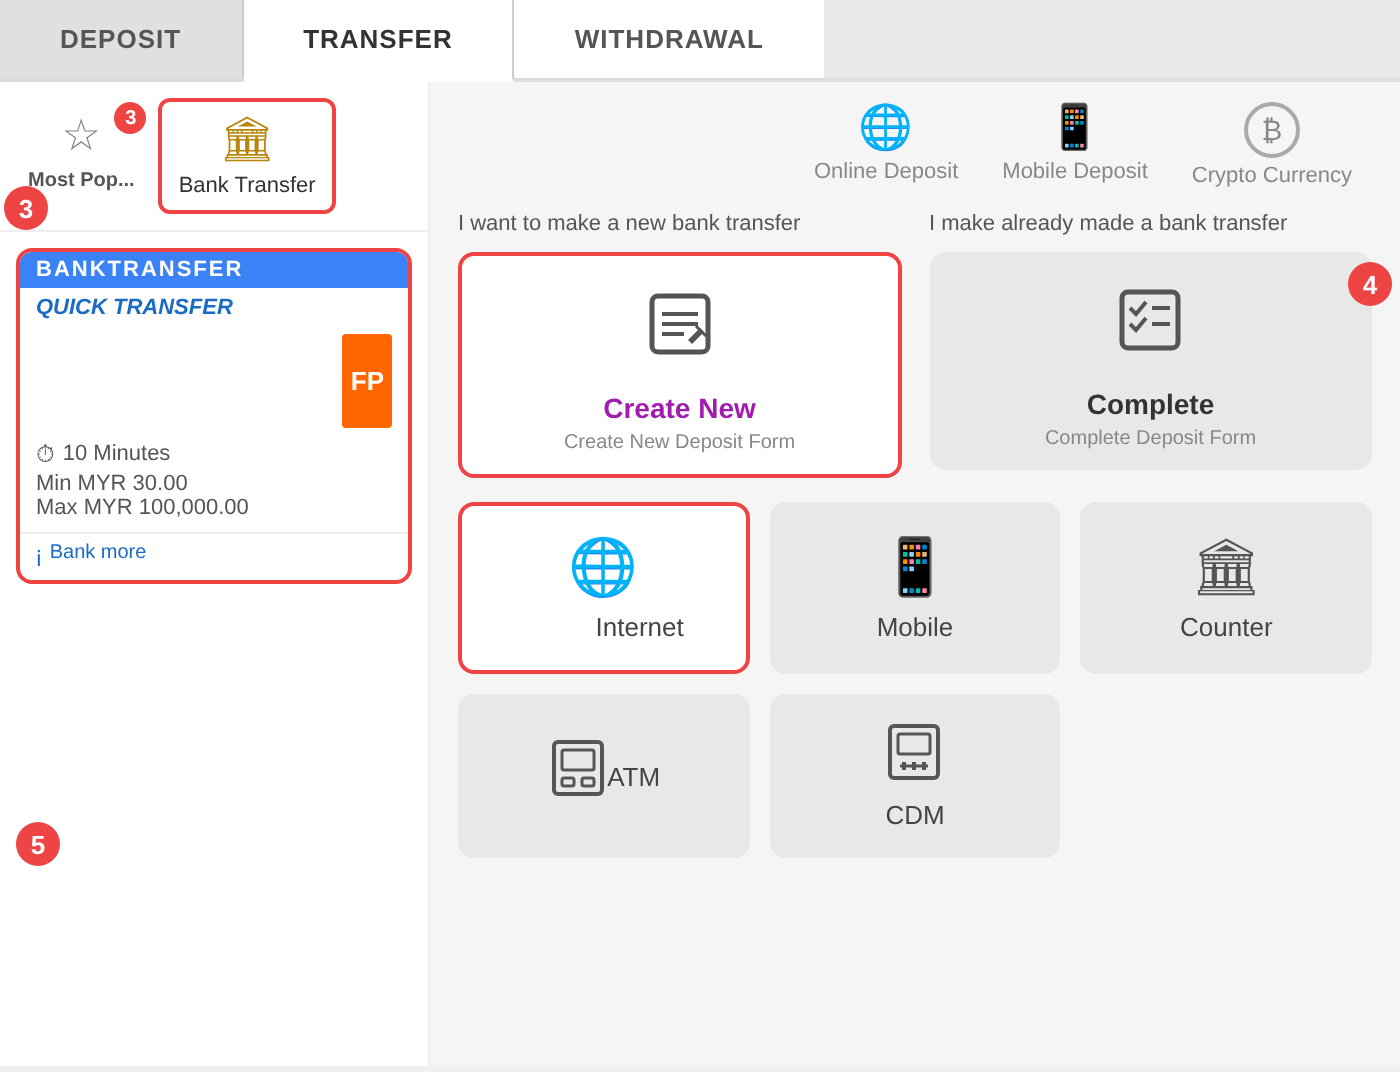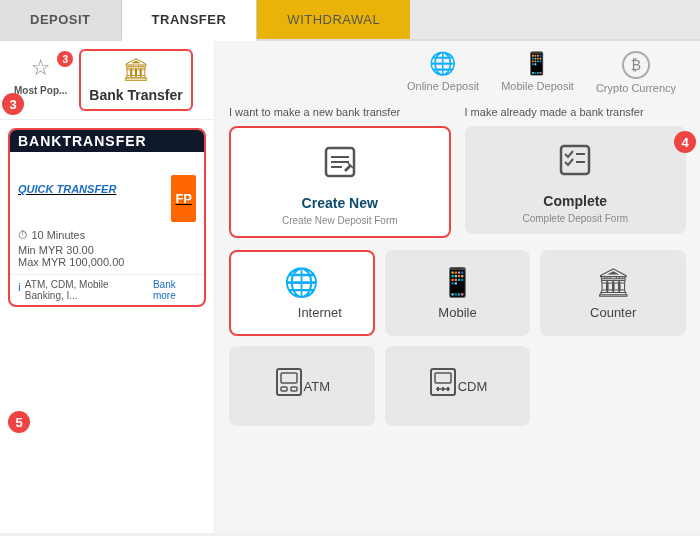--- a/index.html
+++ b/index.html
@@ -12,61 +12,60 @@
       font-size: 13px;
     }
 
   </style>
 </head>
 <body>
 
 <div style="display:flex; background:#e8e8e8; border-bottom:2px solid #ddd;">
   <div style="padding:12px 30px; font-size:13px; font-weight:bold; color:#555; cursor:pointer; background:#e0e0e0; border-right:1px solid #ccc; letter-spacing:0.5px;">DEPOSIT</div>
   <div style="padding:12px 30px; font-size:13px; font-weight:bold; color:#333; cursor:pointer; background:#fff; border-right:1px solid #ccc; letter-spacing:0.5px; border-bottom:2px solid #fff; margin-bottom:-2px;">TRANSFER</div>
-  <div style="padding:12px 30px; font-size:13px; font-weight:normal; color:#555; cursor:pointer; background:#eab308; letter-spacing:0.5px;">WITHDRAWAL</div>
+  <div style="padding:12px 30px; font-size:13px; font-weight:bold; color:#555; cursor:pointer; background:#ffffff; letter-spacing:0.5px;">WITHDRAWAL</div>
 </div>
 
 <div style="display:flex; background:#fff; height:492px; position:relative;">
 
   <div style="width:215px; background:#fff; border-right:1px solid #eee; position:relative; flex-shrink:0;">
 
     <div style="position:absolute; left:2px; top:52px; background:#e44; color:#fff; border-radius:50%; width:22px; height:22px; font-size:13px; font-weight:bold; display:flex; align-items:center; justify-content:center; z-index:10;">3</div>
 
     <div style="display:flex; align-items:flex-start; padding:8px 6px; gap:4px; border-bottom:1px solid #eee;">
 
       <div style="display:flex; flex-direction:column; align-items:center; cursor:pointer; padding:6px 8px; border-radius:6px; min-width:55px; position:relative;">
         <span style="font-size:22px; margin-bottom:4px; color:#888;">☆</span>
         <span style="font-size:10px; text-align:center; color:#555; font-weight:bold;">Most Pop...</span>
         <span style="position:absolute; top:2px; right:2px; background:#e44; color:#fff; border-radius:50%; width:16px; height:16px; font-size:10px; display:flex; align-items:center; justify-content:center; font-weight:bold;">3</span>
       </div>
 
       <div style="display:flex; flex-direction:column; align-items:center; cursor:pointer; padding:6px 8px; border-radius:6px; min-width:65px; border:2px solid #e44; background:#fff;">
         <span style="font-size:22px; margin-bottom:4px; color:#b8860b;">🏛</span>
-        <span style="font-size:14px; text-align:center; color:#333; font-weight:bold;">Bank Transfer</span>
+        <span style="font-size:11px; text-align:center; color:#333; font-weight:normal;">Bank Transfer</span>
       </div>
 
     </div>
 
     <div style="margin:8px; border:2px solid #e44; border-radius:8px; overflow:hidden; background:#fff;">
-      <div style="background:#0f172a; color:#fff; font-size:14px; font-weight:bold; padding:3px 8px; letter-spacing:1px;">BANKTRANSFER</div>
-      <div style="display:flex; justify-content:space-between; align-items:center; padding:4px 8px;text-decoration:underline;">
+      <div style="background:#3b82f6; color:#fff; font-size:11px; font-weight:bold; padding:3px 8px; letter-spacing:1px;">BANKTRANSFER</div>
+      <div style="display:flex; justify-content:space-between; align-items:flex-start; padding:4px 8px;">
         <span style="color:#1a6bc4; font-weight:bold; font-size:11px; font-style:italic;">QUICK TRANSFER</span>
         <span style="background:#ff6600; color:#fff; font-size:13px; padding:16px 4px; border-radius:2px; font-weight:bold;margin-top:19px;">FP</span>
       </div>
       <div style="padding:2px 8px 6px; font-size:11px; color:#555;">
         <div style="display:flex; align-items:center; gap:4px; margin-bottom:2px;">
           <span style="font-size:12px;">⏱</span>
           <span>10 Minutes</span>
         </div>
         <div>Min MYR 30.00</div>
         <div>Max MYR 100,000.00</div>
       </div>
       <div style="display:flex; align-items:flex-start; gap:4px; padding:4px 8px; font-size:10px; color:#555; border-top:1px solid #eee;">
         <span style="color:#1a6bc4; font-size:11px;">ℹ</span>
-        <span>ATM, CDM, Mobile Banking, I...</span>
         <span style="color:#1a6bc4; cursor:pointer;">Bank more</span>
       </div>
     </div>
 
     <div style="position:absolute; left:8px; bottom:100px; background:#e44; color:#fff; border-radius:50%; width:22px; height:22px; font-size:13px; font-weight:bold; display:flex; align-items:center; justify-content:center; z-index:10;">5</div>
 
   </div>
 
   <div style="flex:1; padding:10px 14px; background:#f5f5f5; position:relative; overflow:hidden;">
 
@@ -99,21 +98,21 @@
           <span style="font-size:30px; color:#555; margin-bottom:8px;">
             <svg width="36" height="36" viewBox="0 0 36 36" fill="none" xmlns="http://www.w3.org/2000/svg">
               <rect x="4" y="4" width="28" height="28" rx="3" stroke="#555" stroke-width="2.5" fill="none"></rect>
               <line x1="9" y1="13" x2="27" y2="13" stroke="#555" stroke-width="2"></line>
               <line x1="9" y1="18" x2="27" y2="18" stroke="#555" stroke-width="2"></line>
               <line x1="9" y1="23" x2="20" y2="23" stroke="#555" stroke-width="2"></line>
               <path d="M22 26 L28 20 L30 22 L24 28 Z" fill="#555"></path>
               <line x1="26" y1="19" x2="31" y2="24" stroke="#555" stroke-width="1.5"></line>
             </svg>
           </span>
-          <span style="font-size:14px; font-weight:bold; color:#0c4a6e; margin-bottom:4px;">Create New</span>
+          <span style="font-size:14px; font-weight:bold; color:#a21caf; margin-bottom:4px;">Create New</span>
           <span style="font-size:10px; color:#888; text-align:center;">Create New Deposit Form</span>
         </div>
       </div>
 
       <div style="flex:1;">
         <h3 style="font-size:11px; color:#555; margin-bottom:8px; font-weight:normal;">I make already made a bank transfer</h3>
         <div style="background:#e8e8e8; border-radius:8px; display:flex; flex-direction:column; align-items:center; padding:16px 12px 10px; cursor:pointer;">
           <span style="font-size:30px; color:#555; margin-bottom:8px;">
             <svg width="36" height="36" viewBox="0 0 36 36" fill="none" xmlns="http://www.w3.org/2000/svg">
               <rect x="4" y="4" width="28" height="28" rx="3" stroke="#555" stroke-width="2.5" fill="none"></rect>
@@ -152,21 +151,21 @@
           <svg width="30" height="30" viewBox="0 0 30 30" fill="none" xmlns="http://www.w3.org/2000/svg">
             <rect x="3" y="2" width="24" height="26" rx="2" stroke="#555" stroke-width="2" fill="none"></rect>
             <rect x="7" y="6" width="16" height="10" rx="1" stroke="#555" stroke-width="1.5" fill="none"></rect>
             <rect x="7" y="20" width="6" height="4" rx="1" stroke="#555" stroke-width="1.5" fill="none"></rect>
             <rect x="17" y="20" width="6" height="4" rx="1" stroke="#555" stroke-width="1.5" fill="none"></rect>
           </svg>
         </span>
         <span style="font-size:13px; color:#444; font-weight:500;">ATM</span>
       </div>
 
-      <div style="background:#e8e8e8; border-radius:8px; display:flex; flex-direction:row; align-items:center; justify-content:center; padding:14px 10px; cursor:pointer; min-height:80px;">
+      <div style="background:#e8e8e8; border-radius:8px; display:flex; flex-direction:column; align-items:center; justify-content:center; padding:14px 10px; cursor:pointer; min-height:80px;">
         <span style="margin-bottom:6px;">
           <svg width="30" height="30" viewBox="0 0 30 30" fill="none" xmlns="http://www.w3.org/2000/svg">
             <rect x="3" y="2" width="24" height="26" rx="2" stroke="#555" stroke-width="2" fill="none"></rect>
             <rect x="7" y="6" width="16" height="10" rx="1" stroke="#555" stroke-width="1.5" fill="none"></rect>
             <line x1="10" y1="20" x2="10" y2="24" stroke="#555" stroke-width="2"></line>
             <line x1="15" y1="20" x2="15" y2="24" stroke="#555" stroke-width="2"></line>
             <line x1="20" y1="20" x2="20" y2="24" stroke="#555" stroke-width="2"></line>
             <line x1="8" y1="22" x2="22" y2="22" stroke="#555" stroke-width="1.5"></line>
           </svg>
         </span>

